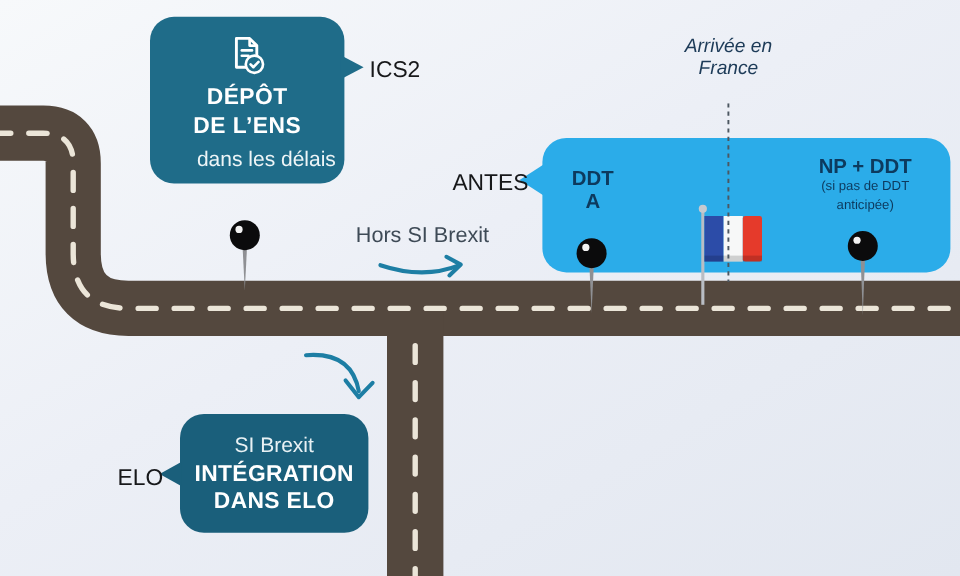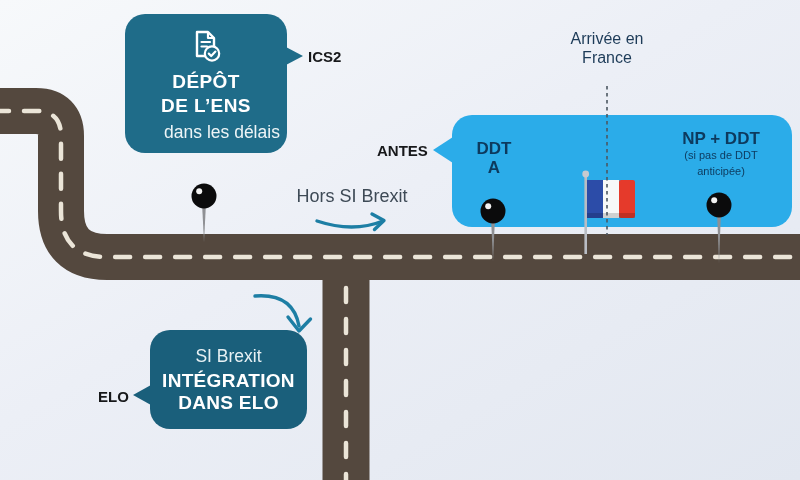--- a/index.html
+++ b/index.html
@@ -11,39 +11,39 @@
     font-family:"Liberation Sans", sans-serif;
   }
   .abs{position:absolute;}
   
   #road-svg{position:absolute;left:0;top:0;z-index:1;}
   
   .bubble{position:absolute;border-radius:20px;display:flex;flex-direction:column;
           align-items:center;justify-content:center;text-align:center;color:#fff;z-index:3;}
   .bubble-ens{left:125px;top:14px;width:162px;height:139px;background:#1f6c89;gap:2px;}
   .bubble-antes{left:452px;top:115px;width:340px;height:112px;background:#2bace9;}
-  .bubble-elo{left:150px;top:330px;width:157px;height:99px;background:#1a5f7b;gap:1px;}
+  .bubble-elo{left:150px;top:345px;width:157px;height:99px;background:#1a5f7b;gap:1px;}
   .tail{position:absolute;width:0;height:0;z-index:3;}
   .tail-ens{left:284px;top:46px;border-top:10px solid transparent;border-bottom:10px solid transparent;border-left:19px solid #1f6c89;}
   .tail-antes{left:433px;top:137px;border-top:13px solid transparent;border-bottom:13px solid transparent;border-right:20px solid #2bace9;}
   .tail-elo{left:133px;top:385px;border-top:10px solid transparent;border-bottom:10px solid transparent;border-right:18px solid #1a5f7b;}
   
   .ens-title{font-size:19px;font-weight:bold;letter-spacing:.4px;line-height:22px;}
   .ens-sub{font-size:17.5px;margin-top:3px;color:#eef5f7;margin-left:32px;}
   .elo-line1{font-size:17.5px;color:#e8f1f4;}
   .elo-big{font-size:19px;font-weight:bold;letter-spacing:.3px;line-height:21px;margin-top:2px;}
   
-  .tag{position:absolute;font-weight:bold;color:#17181a;font-size:15px;z-index:7;}
+  .tag{position:absolute;font-weight:normal;color:#17181a;font-size:19px;z-index:7;}
   #tag-ics2{left:308px;top:48px;}
   #tag-antes{left:377px;top:142px;text-align:center;}
   #tag-elo{left:98px;top:388px;}
   
   .centered{transform:translateX(-50%);text-align:center;white-space:nowrap;}
   #hors-label{left:352px;top:186px;font-size:18px;color:#3e4a56;z-index:7;}
-  #arrivee-label{left:607px;top:29px;font-size:16px;color:#1d3b58;line-height:19px;z-index:7;}
+  #arrivee-label{left:607px;top:29px;font-size:16px;font-style:italic;color:#1d3b58;line-height:19px;z-index:7;}
   
   .stop-text{position:absolute;color:#0d3a5e;z-index:4;}
   #stop-ddt{left:494px;top:139px;font-size:17px;font-weight:bold;line-height:19px;}
   #stop-np-title{left:721px;top:129px;font-size:17px;font-weight:bold;}
   #stop-np-sub{left:721px;top:148px;font-size:11px;line-height:15.5px;font-weight:normal;}
   
   .pin{z-index:6;}
   #flag{z-index:4;}
   #dotted-line{z-index:5;}
   .flow-arrow{z-index:2;}

